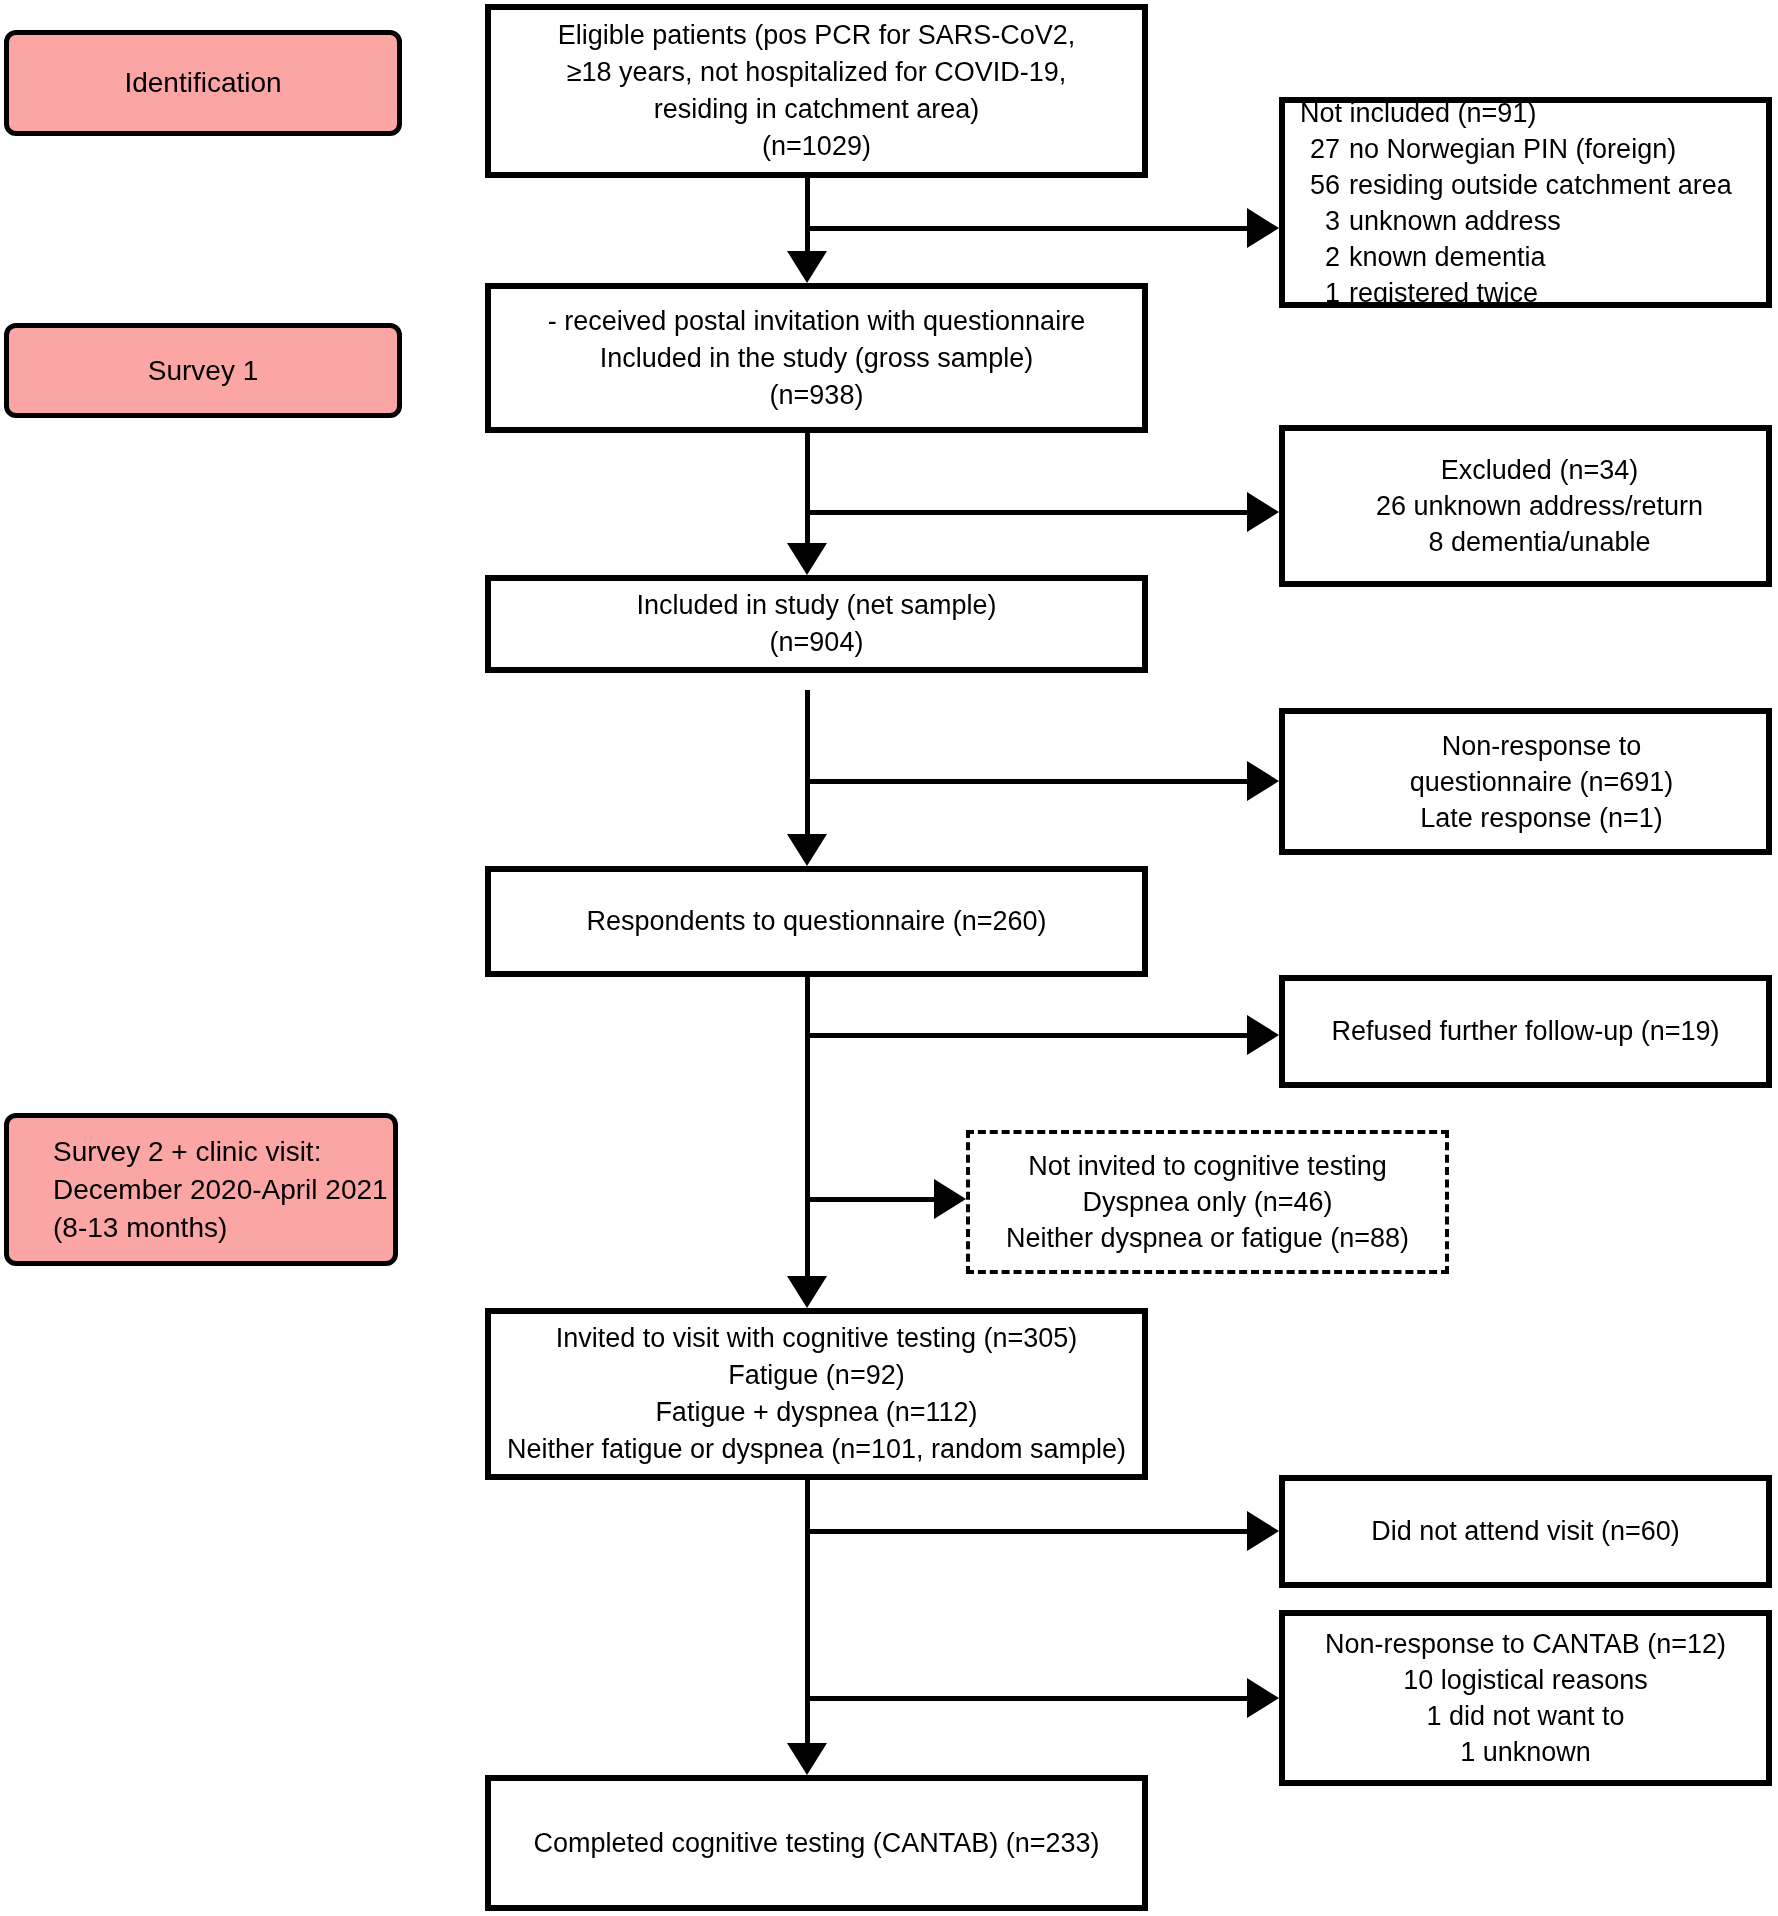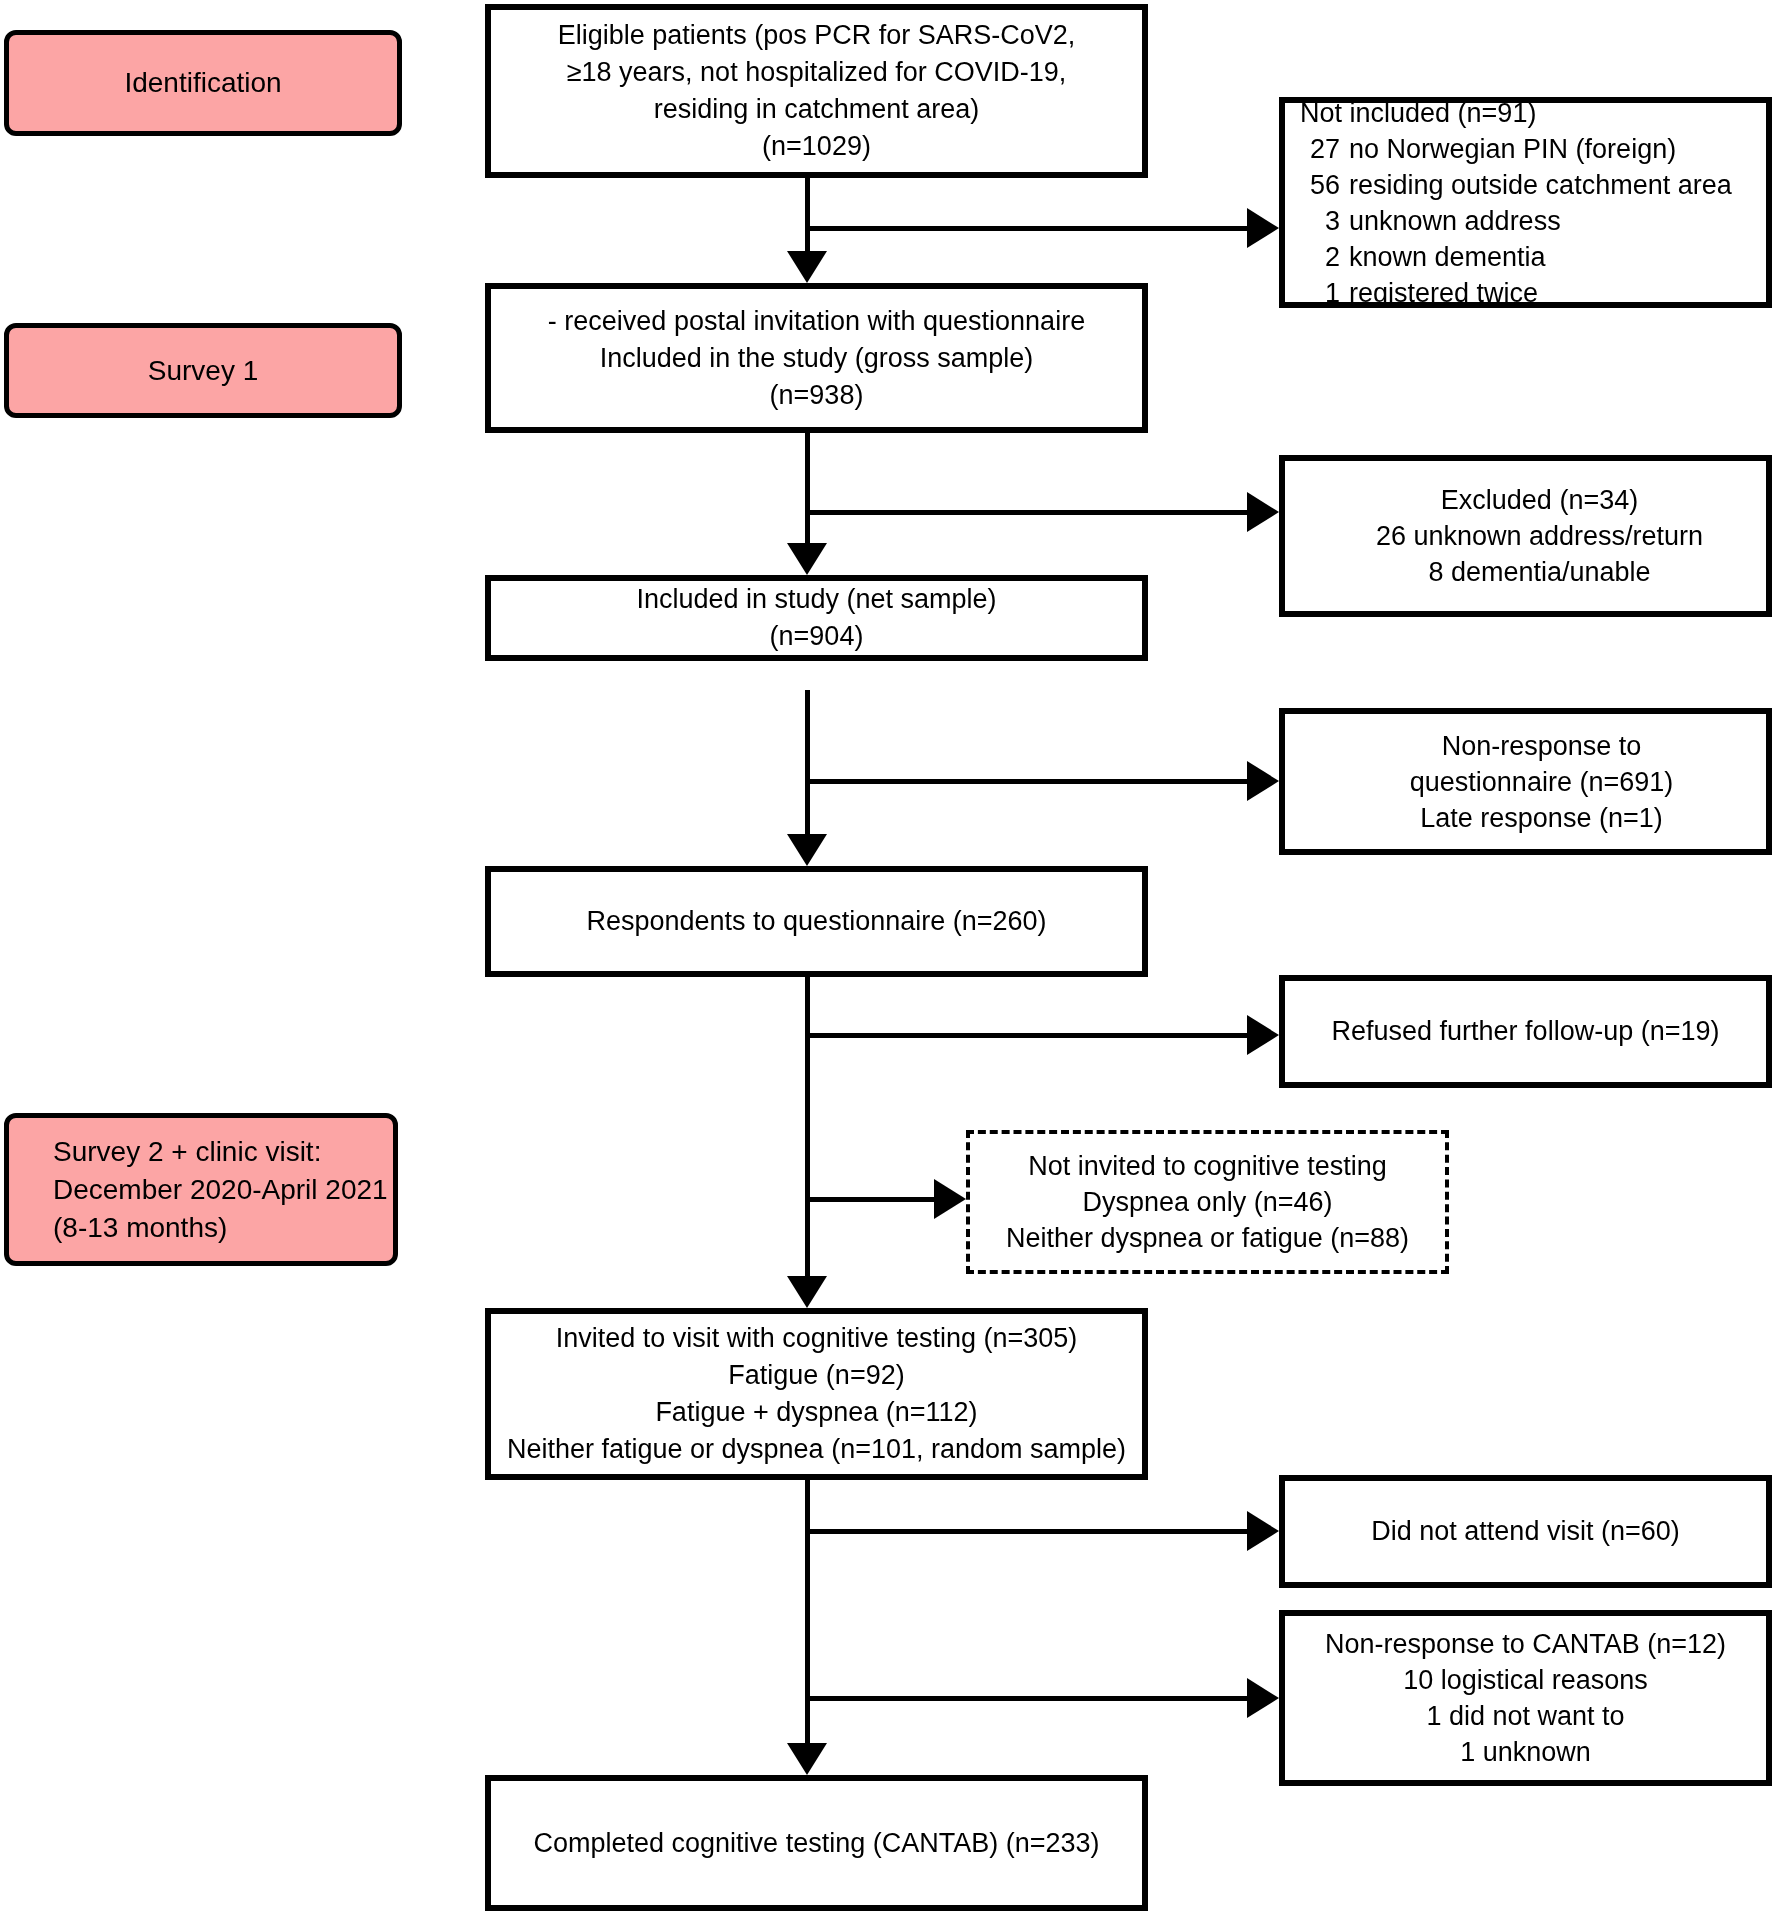--- a/index.html
+++ b/index.html
@@ -76,21 +76,21 @@
     <div>residing in catchment area)</div>
     <div>(n=1029)</div>
   </div>
 
   <div class="box" style="left:485px; top:283px; width:663px; height:150px;">
     <div>- received postal invitation with questionnaire</div>
     <div>Included in the study (gross sample)</div>
     <div>(n=938)</div>
   </div>
 
-  <div class="box" style="left:485px; top:575px; width:663px; height:86px;">
+  <div class="box" style="left:485px; top:575px; width:663px; height:98px;">
     <div>Included in study (net sample)</div>
     <div>(n=904)</div>
   </div>
 
   <div class="box" style="left:485px; top:866px; width:663px; height:111px;">
     <div>Respondents to questionnaire (n=260)</div>
   </div>
 
   <div class="box" style="left:485px; top:1308px; width:663px; height:172px;">
     <div>Invited to visit with cognitive testing (n=305)</div>
@@ -120,21 +120,21 @@
     <div class="row">
       <span class="num">2</span>
       <span>known dementia</span>
     </div>
     <div class="row">
       <span class="num">1</span>
       <span>registered twice</span>
     </div>
   </div>
 
-  <div class="box" style="left:1279px; top:455px; width:493px; height:162px; line-height:36px;padding-left:28px;">
+  <div class="box" style="left:1279px; top:425px; width:493px; height:162px; line-height:36px;padding-left:28px;">
     <div>Excluded (n=34)</div>
     <div>26 unknown address/return</div>
     <div>8 dementia/unable</div>
   </div>
 
   <div class="box" style="left:1279px; top:708px; width:493px; height:147px; line-height:36px;padding-left:32px;">
     <div>Non-response to</div>
     <div>questionnaire (n=691)</div>
     <div>Late response (n=1)</div>
   </div>

